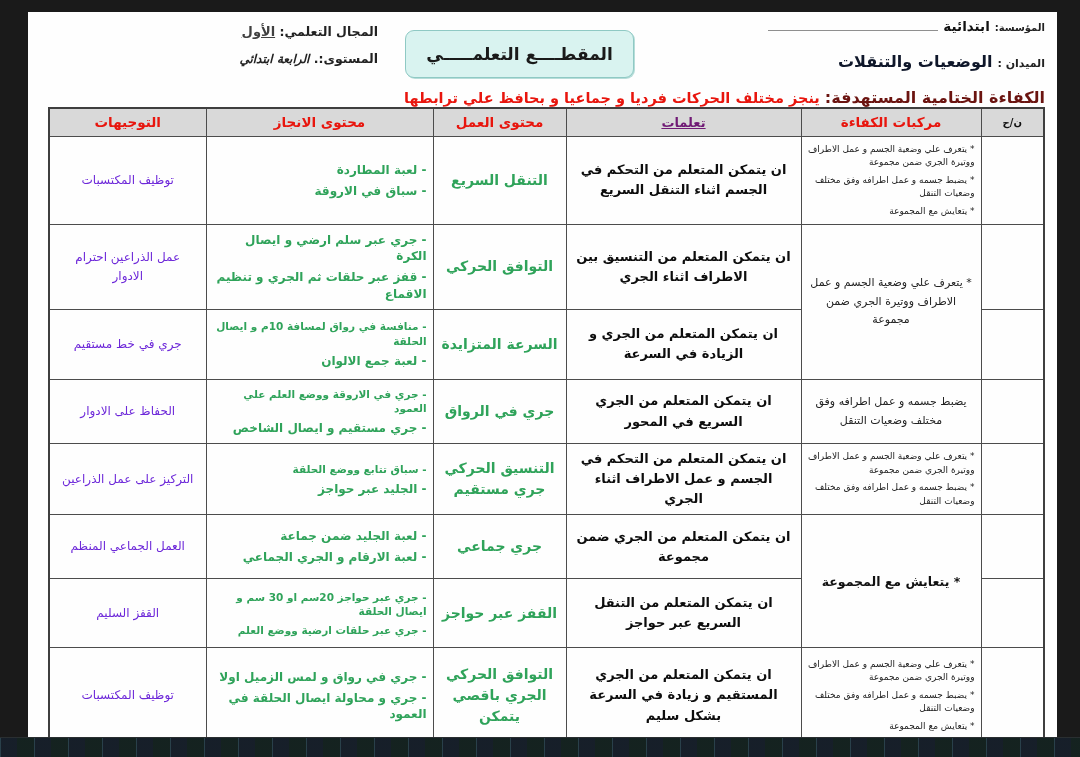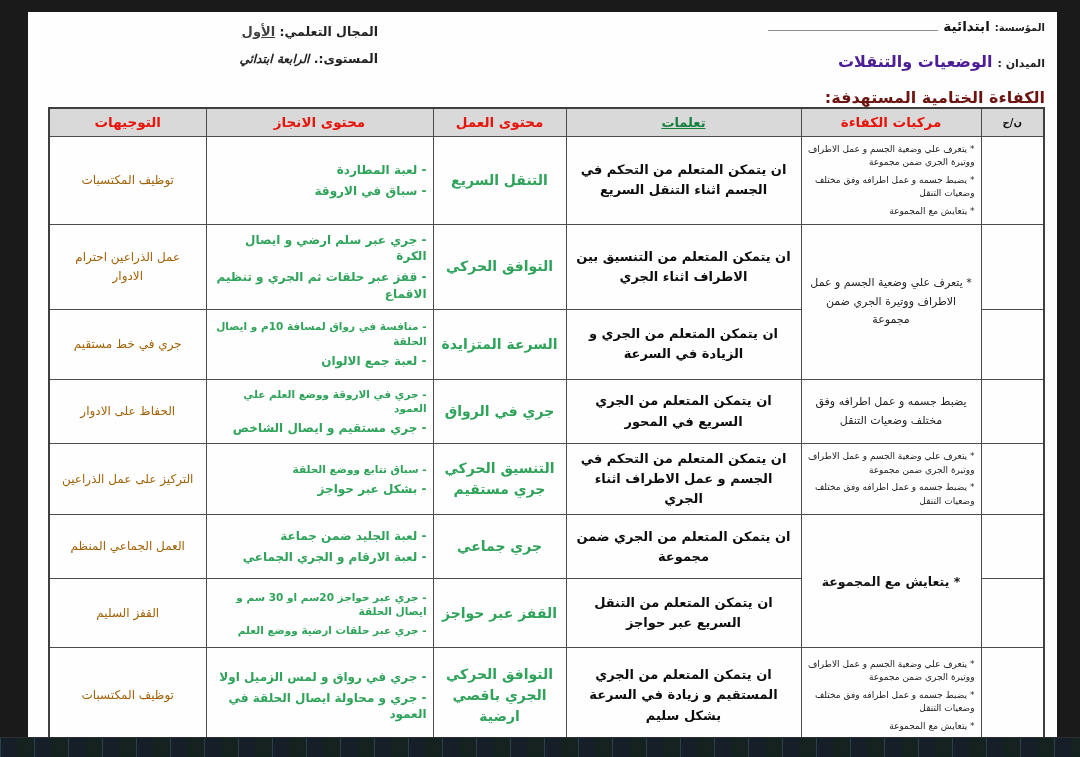--- a/index.html
+++ b/index.html
@@ -12,21 +12,21 @@
     background:#fefefe; direction:rtl; color:#111;
   }
   
   .hdr-line { position:absolute; display:flex; align-items:baseline; gap:5px; white-space:nowrap; }
   .inst-line { right:12px; top:6px; }
   .inst-label { font-size:10px; font-weight:bold; color:#222; }
   .inst-value { font-size:13.5px; font-weight:bold; color:#111; }
   .inst-rule { display:inline-block; width:170px; border-bottom:1.6px solid #8f8f8f; height:12px; }
   .field-line { right:12px; top:40px; }
   .field-label { font-size:11px; font-weight:bold; color:#222; }
-  .field-value { font-size:16px; font-weight:bold; color:#4c1d95; }
+  .field-value { font-size:16px; font-weight:bold; color:#0f172a; }
   .comp-line { right:12px; top:76px; }
   .comp-label { font-size:16px; font-weight:bold; color:#6b1410; }
   .comp-value { font-size:14.5px; font-weight:bold; color:#e8150d; }
   .title-box {
     position:absolute; left:377px; top:18px; width:227px; height:46px;
     background:#d9f3f0; border:1.5px solid #8fc9c4; border-radius:9px;
     display:flex; align-items:center; justify-content:center;
     font-size:17px; font-weight:bold; color:#1a1a1a;
     box-shadow:1px 1px 0 #b7ddd9;
   }
@@ -37,27 +37,27 @@
   .level-value { font-style:italic; font-size:12px; font-family:"DejaVu Serif", serif; }
   
   table.plan {
     position:absolute; left:20px; top:95px; width:995px;
     border-collapse:collapse; table-layout:fixed; direction:rtl;
   }
   table.plan td, table.plan th { border:1px solid #4c4c4c; vertical-align:middle; text-align:center; padding:2px 4px; overflow:hidden; }
   table.plan { border:2px solid #3f3f3f; }
   tr.hrow { height:28px; background:#d9d9d9; }
   .h-red { color:#e8150d; font-weight:bold; font-size:13.5px; }
-  .h-orange { color:#15803d; font-weight:bold; font-size:13px; text-decoration:underline;margin-top:7px; }
+  .h-orange { color:#701a75; font-weight:bold; font-size:13px; text-decoration:underline;margin-top:7px; }
   .h-serial { color:#111; font-weight:bold; font-size:10px; }
   .learn { font-weight:bold; font-size:13px; color:#0d0d0d; line-height:1.55; display:block; padding:0 4px; }
   .content-green { color:#2fa35a; font-weight:bold; font-size:14px; line-height:1.5; }
   .ach { display:block; text-align:right; color:#2fa35a; font-weight:bold; font-size:12px; margin:5px 2px; line-height:1.35; }
   .ach.small { font-size:10.5px; }
-  .guid { font-size:12px; color:#a16207; line-height:1.6; display:block; padding:0 6px; }
+  .guid { font-size:12px; color:#6d28d9; line-height:1.6; display:block; padding:0 6px; }
   .comp-tiny { font-size:9px; color:#222; text-align:right; margin:4px 2px; line-height:1.5; }
   .comp-med { font-size:11px; color:#222; text-align:center; line-height:1.7; }
   .comp-big { font-size:12.5px; font-weight:bold; color:#111; text-align:center; }
   
   .bottom-strip {
     position:absolute; left:0; bottom:0; width:1080px; height:19px;
     background:
       repeating-linear-gradient(90deg, rgba(90,150,160,0.28) 0 1px, rgba(0,0,0,0) 1px 34px),
       repeating-linear-gradient(90deg, rgba(70,110,180,0.12) 0 17px, rgba(60,160,120,0.10) 17px 34px),
       #101416;
@@ -74,22 +74,24 @@
       <span class="inst-label">المؤسسة:</span>
       <span class="inst-value">ابتدائية</span>
       <span class="inst-rule"></span>
     </div>
     <div class="hdr-line field-line">
       <span class="field-label">الميدان :</span>
       <span class="field-value">الوضعيات والتنقلات</span>
     </div>
     <div class="hdr-line comp-line">
       <span class="comp-label">الكفاءة الختامية المستهدفة:</span>
-    </div>
-
+      <span class="comp-value">ينجز مختلف الحركات فرديا و جماعيا و بحافظ علي ترابطها</span>
+    </div>
+
+    <div class="title-box">المقطــــع التعلمـــــي</div>
 
     <div class="left-block">
       <div class="domain-line">
         <span>المجال التعلمي:</span>
         <span class="domain-value">الأول</span>
       </div>
       <div class="level-line">
         <span>المستوى:.</span>
         <span class="level-value">الرابعة ابتدائي</span>
       </div>
@@ -202,21 +204,21 @@
         </td>
         <td>
               <span class="learn">ان يتمكن المتعلم من التحكم في الجسم و عمل الاطراف اثناء الجري</span>
             </td>
         <td>
           <div class="content-green">التنسيق الحركي</div>
           <div class="content-green">جري مستقيم</div>
         </td>
         <td>
           <span class="ach small">- سباق تتابع ووضع الحلقة</span>
-          <span class="ach">- بشكل عبر حواجز</span>
+          <span class="ach">- الجليد عبر حواجز</span>
         </td>
         <td>
               <span class="guid">التركيز على عمل الذراعين</span>
             </td>
       </tr>
 
       <tr style="height:64px">
         <td></td>
         <td rowspan="2">
           <div class="comp-big">* يتعايش مع المجموعة</div>
@@ -258,21 +260,21 @@
         <td>
           <div class="comp-tiny">* يتعرف علي وضعية الجسم و عمل الاطراف ووتيرة الجري ضمن مجموعة</div>
           <div class="comp-tiny">* يضبط جسمه و عمل اطرافه وفق مختلف وضعيات التنقل</div>
           <div class="comp-tiny">* يتعايش مع المجموعة</div>
         </td>
         <td>
               <span class="learn">ان يتمكن المتعلم من الجري المستقيم و زيادة في السرعة بشكل سليم</span>
             </td>
         <td>
           <div class="content-green">التوافق الحركي</div>
-          <div class="content-green">الجري باقصي ارضية</div>
+          <div class="content-green">الجري باقصي يتمكن</div>
         </td>
         <td>
           <span class="ach">- جري في رواق و لمس الزميل اولا</span>
           <span class="ach">- جري و محاولة ايصال الحلقة في العمود</span>
         </td>
         <td>
               <span class="guid">توظيف المكتسبات</span>
             </td>
       </tr>
     </tbody>

